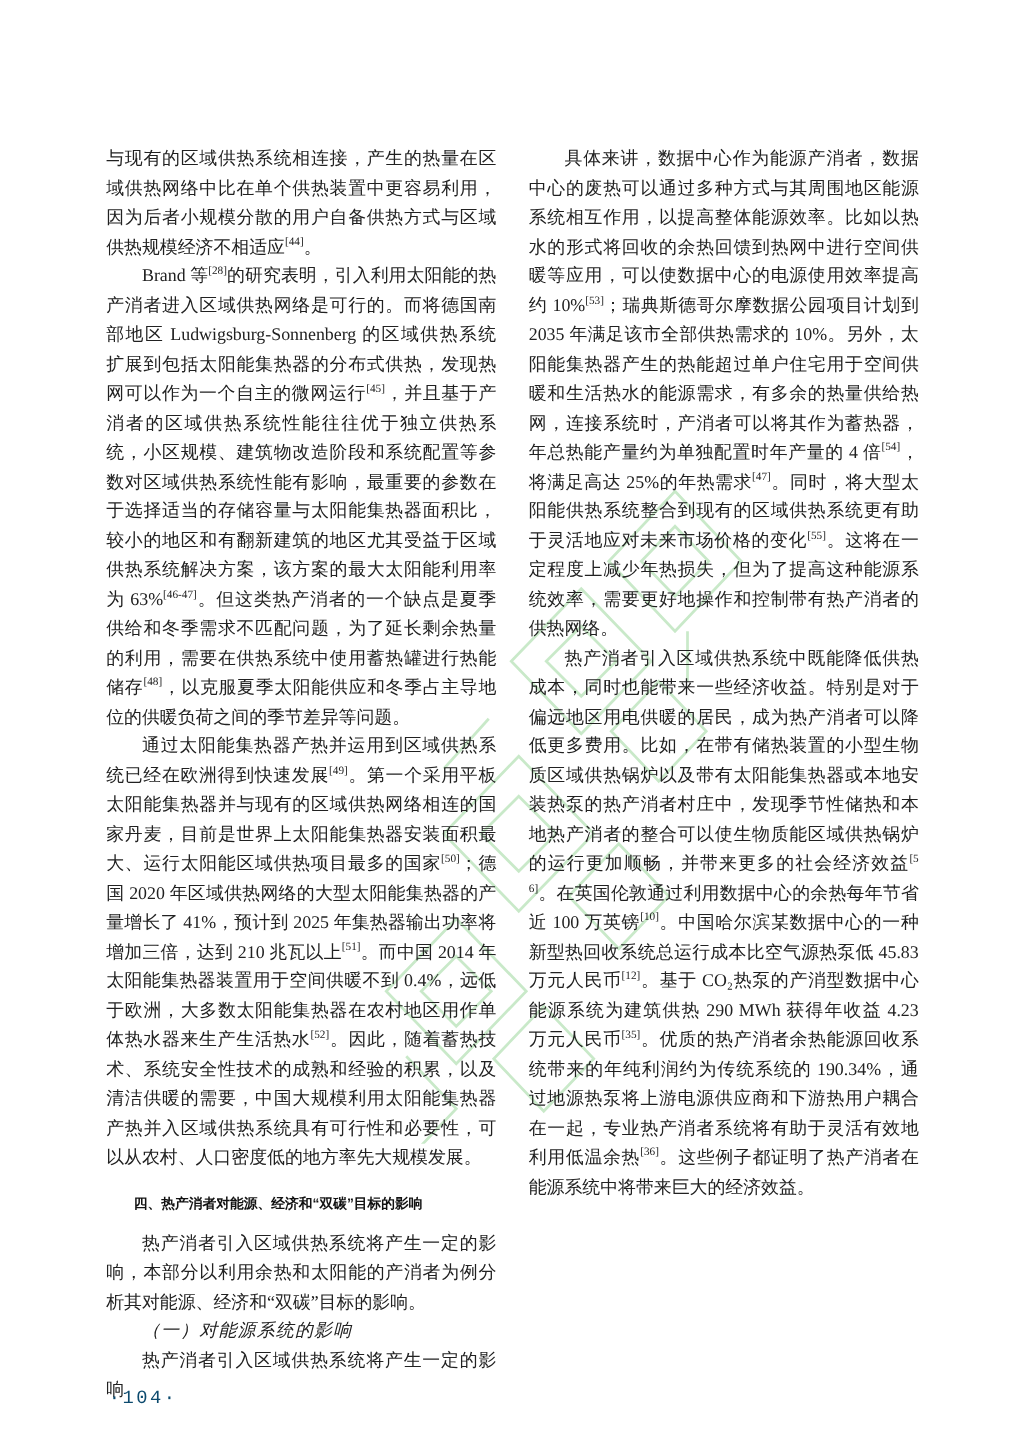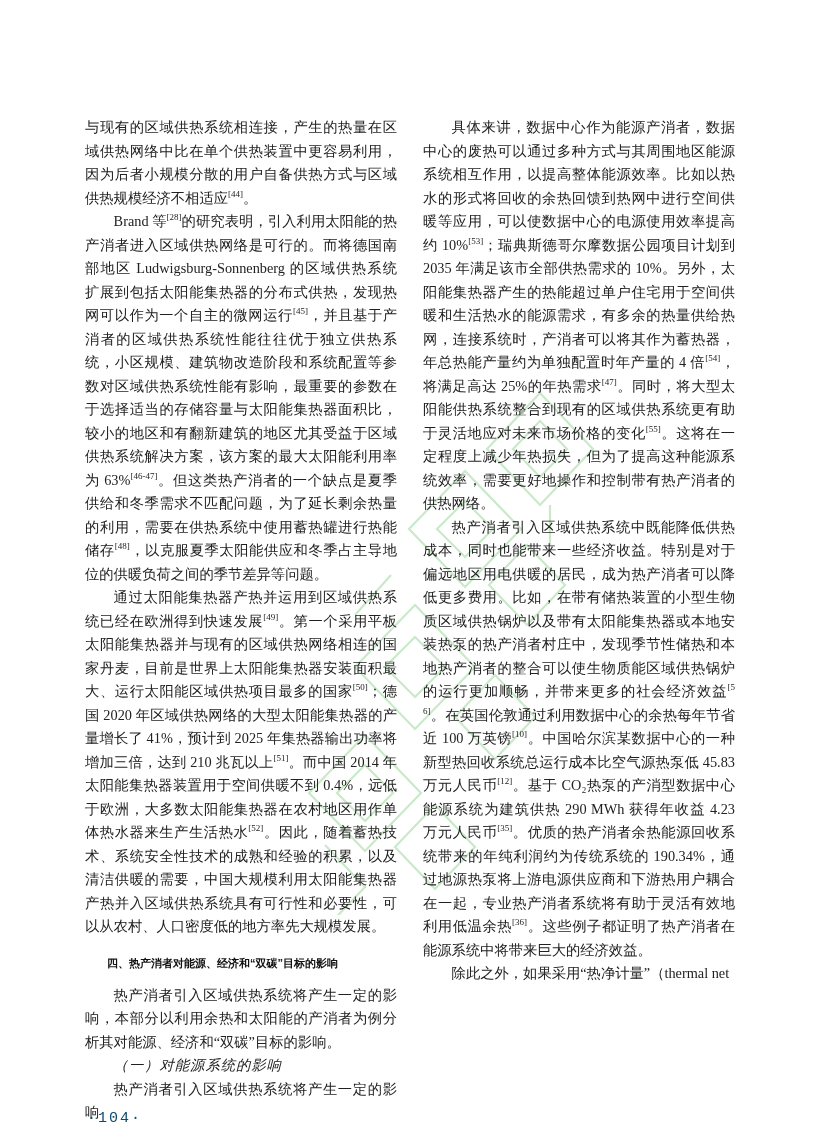--- a/index.html
+++ b/index.html
@@ -96,19 +96,18 @@
         <p class="blk p">Brand 等<sup class="ref">[28]</sup>的研究表明，引入利用太阳能的热产消者进入区域供热网络是可行的。而将德国南部地区 Ludwigsburg-Sonnenberg 的区域供热系统扩展到包括太阳能集热器的分布式供热，发现热网可以作为一个自主的微网运行<sup class="ref">[45]</sup>，并且基于产消者的区域供热系统性能往往优于独立供热系统，小区规模、建筑物改造阶段和系统配置等参数对区域供热系统性能有影响，最重要的参数在于选择适当的存储容量与太阳能集热器面积比，较小的地区和有翻新建筑的地区尤其受益于区域供热系统解决方案，该方案的最大太阳能利用率为 63%<sup class="ref">[46-47]</sup>。但这类热产消者的一个缺点是夏季供给和冬季需求不匹配问题，为了延长剩余热量的利用，需要在供热系统中使用蓄热罐进行热能储存<sup class="ref">[48]</sup>，以克服夏季太阳能供应和冬季占主导地位的供暖负荷之间的季节差异等问题。</p>
         <p class="blk p">通过太阳能集热器产热并运用到区域供热系统已经在欧洲得到快速发展<sup class="ref">[49]</sup>。第一个采用平板太阳能集热器并与现有的区域供热网络相连的国家丹麦，目前是世界上太阳能集热器安装面积最大、运行太阳能区域供热项目最多的国家<sup class="ref">[50]</sup>；德国 2020 年区域供热网络的大型太阳能集热器的产量增长了 41%，预计到 2025 年集热器输出功率将增加三倍，达到 210 兆瓦以上<sup class="ref">[51]</sup>。而中国 2014 年太阳能集热器装置用于空间供暖不到 0.4%，远低于欧洲，大多数太阳能集热器在农村地区用作单体热水器来生产生活热水<sup class="ref">[52]</sup>。因此，随着蓄热技术、系统安全性技术的成熟和经验的积累，以及清洁供暖的需要，中国大规模利用太阳能集热器产热并入区域供热系统具有可行性和必要性，可以从农村、人口密度低的地方率先大规模发展。</p>
         <p class="blk h2">四、热产消者对能源、经济和“双碳”目标的影响</p>
         <p class="blk p">热产消者引入区域供热系统将产生一定的影响，本部分以利用余热和太阳能的产消者为例分析其对能源、经济和“双碳”目标的影响。</p>
         <p class="blk sub">（一）对能源系统的影响</p>
         <p class="blk p">热产消者引入区域供热系统将产生一定的影响</p>
       </div>
     <div class="col">
         <p class="blk p">具体来讲，数据中心作为能源产消者，数据中心的废热可以通过多种方式与其周围地区能源系统相互作用，以提高整体能源效率。比如以热水的形式将回收的余热回馈到热网中进行空间供暖等应用，可以使数据中心的电源使用效率提高约 10%<sup class="ref">[53]</sup>；瑞典斯德哥尔摩数据公园项目计划到 2035 年满足该市全部供热需求的 10%。另外，太阳能集热器产生的热能超过单户住宅用于空间供暖和生活热水的能源需求，有多余的热量供给热网，连接系统时，产消者可以将其作为蓄热器，年总热能产量约为单独配置时年产量的 4 倍<sup class="ref">[54]</sup>，将满足高达 25%的年热需求<sup class="ref">[47]</sup>。同时，将大型太阳能供热系统整合到现有的区域供热系统更有助于灵活地应对未来市场价格的变化<sup class="ref">[55]</sup>。这将在一定程度上减少年热损失，但为了提高这种能源系统效率，需要更好地操作和控制带有热产消者的供热网络。</p>
         <p class="blk p">热产消者引入区域供热系统中既能降低供热成本，同时也能带来一些经济收益。特别是对于偏远地区用电供暖的居民，成为热产消者可以降低更多费用。比如，在带有储热装置的小型生物质区域供热锅炉以及带有太阳能集热器或本地安装热泵的热产消者村庄中，发现季节性储热和本地热产消者的整合可以使生物质能区域供热锅炉的运行更加顺畅，并带来更多的社会经济效益<sup class="ref">[56]</sup>。在英国伦敦通过利用数据中心的余热每年节省近 100 万英镑<sup class="ref">[10]</sup>。中国哈尔滨某数据中心的一种新型热回收系统总运行成本比空气源热泵低 45.83 万元人民币<sup class="ref">[12]</sup>。基于 CO₂热泵的产消型数据中心能源系统为建筑供热 290 MWh 获得年收益 4.23 万元人民币<sup class="ref">[35]</sup>。优质的热产消者余热能源回收系统带来的年纯利润约为传统系统的 190.34%，通过地源热泵将上游电源供应商和下游热用户耦合在一起，专业热产消者系统将有助于灵活有效地利用低温余热<sup class="ref">[36]</sup>。这些例子都证明了热产消者在能源系统中将带来巨大的经济效益。</p>
-        <p class="blk p">除此之外，如果采用“热净计量”（thermal net</p>
       </div>
   </div>
 
   <div class="page-number">·104·</div>
 
 </div>
 
 </body></html>

